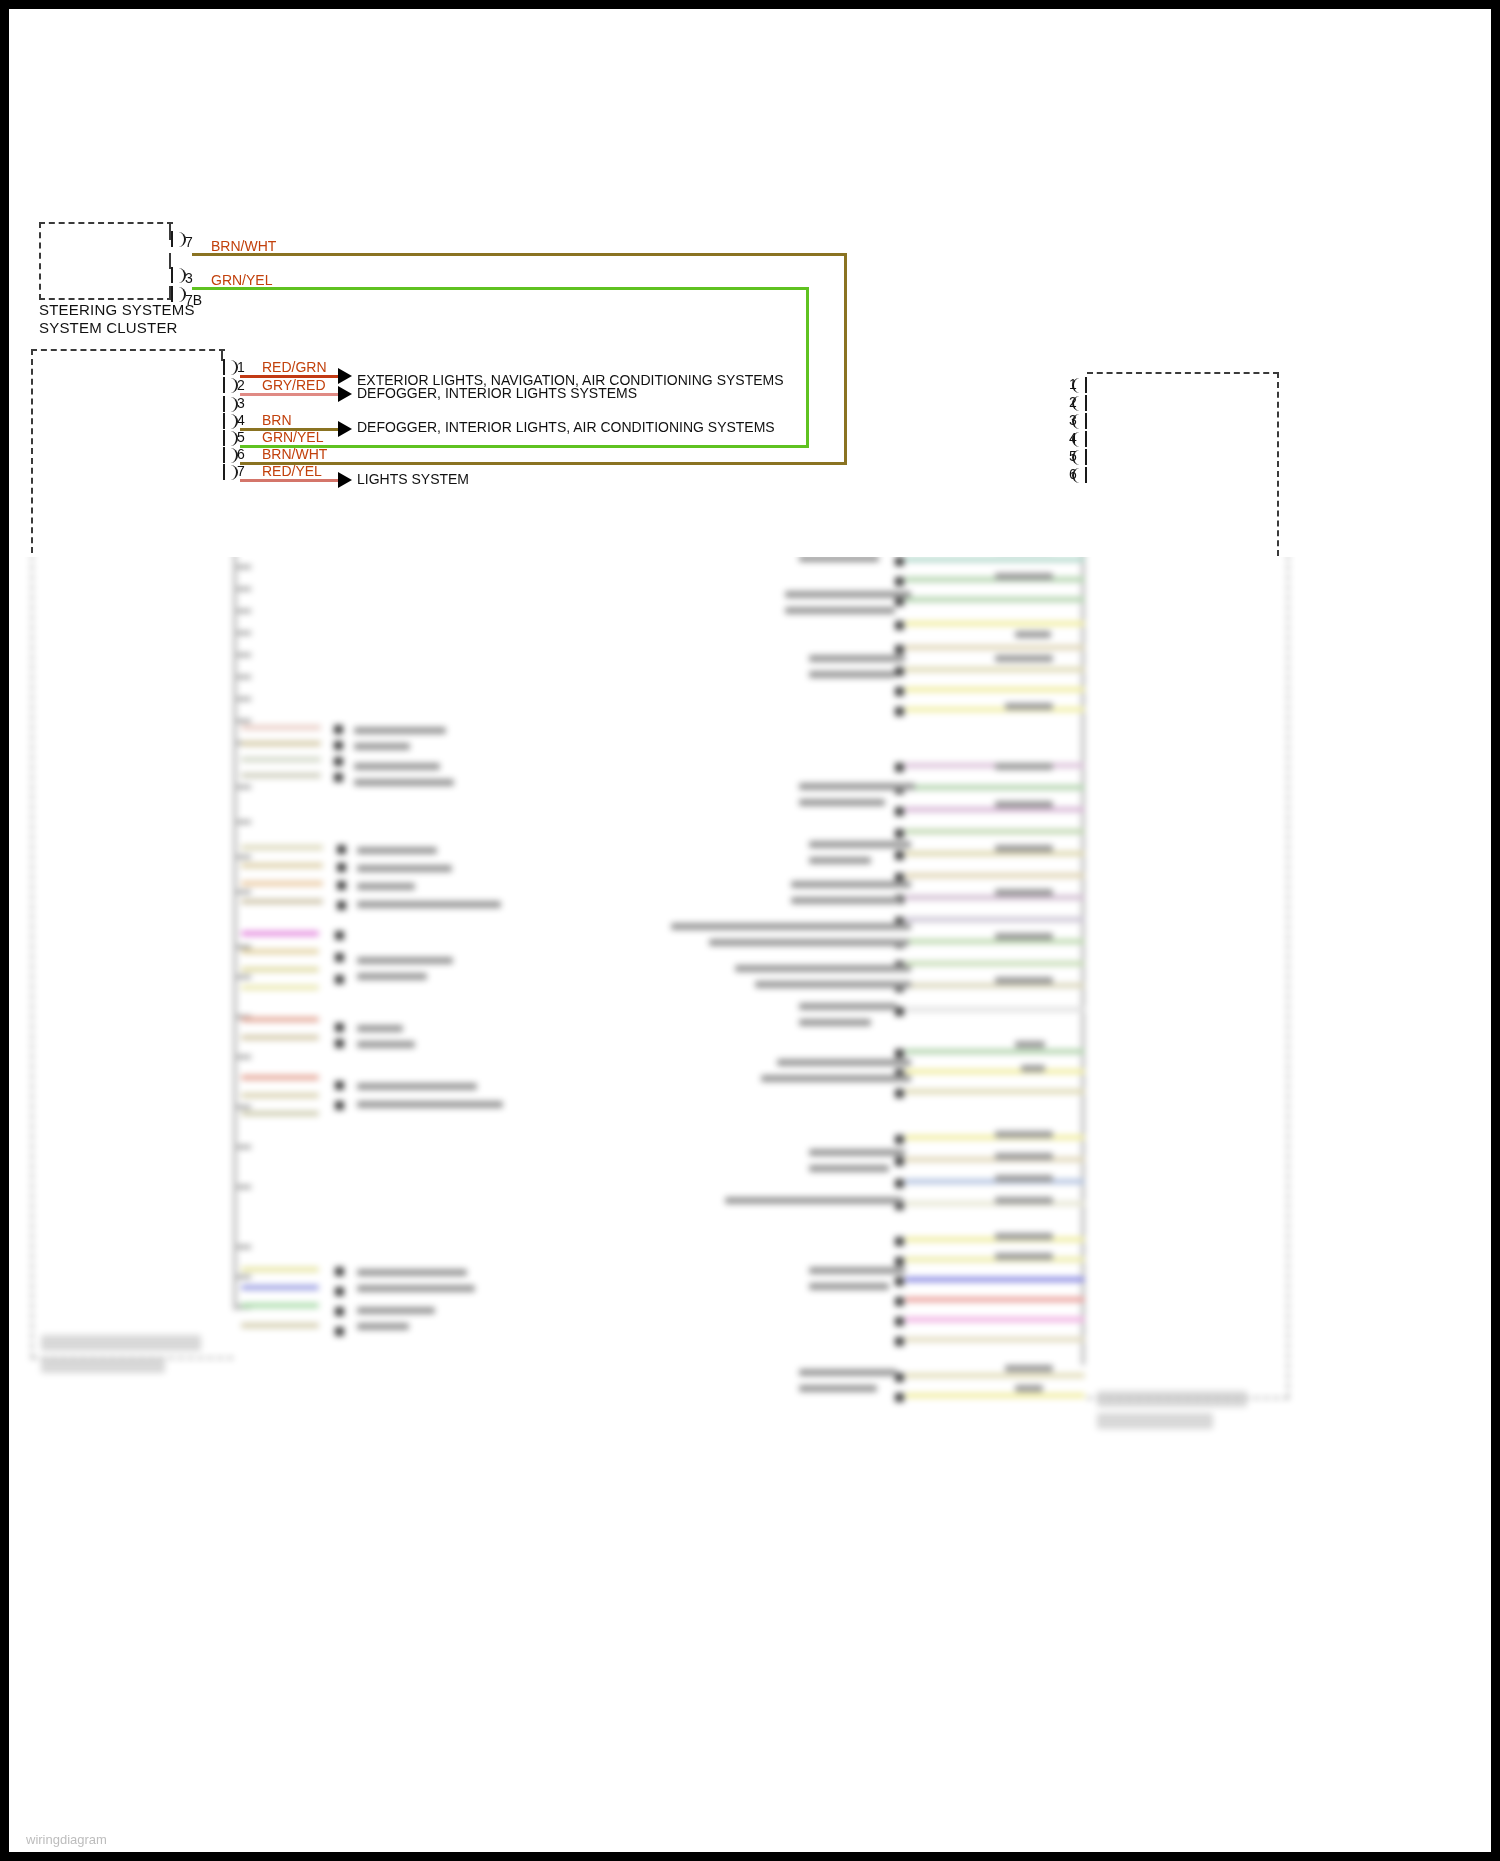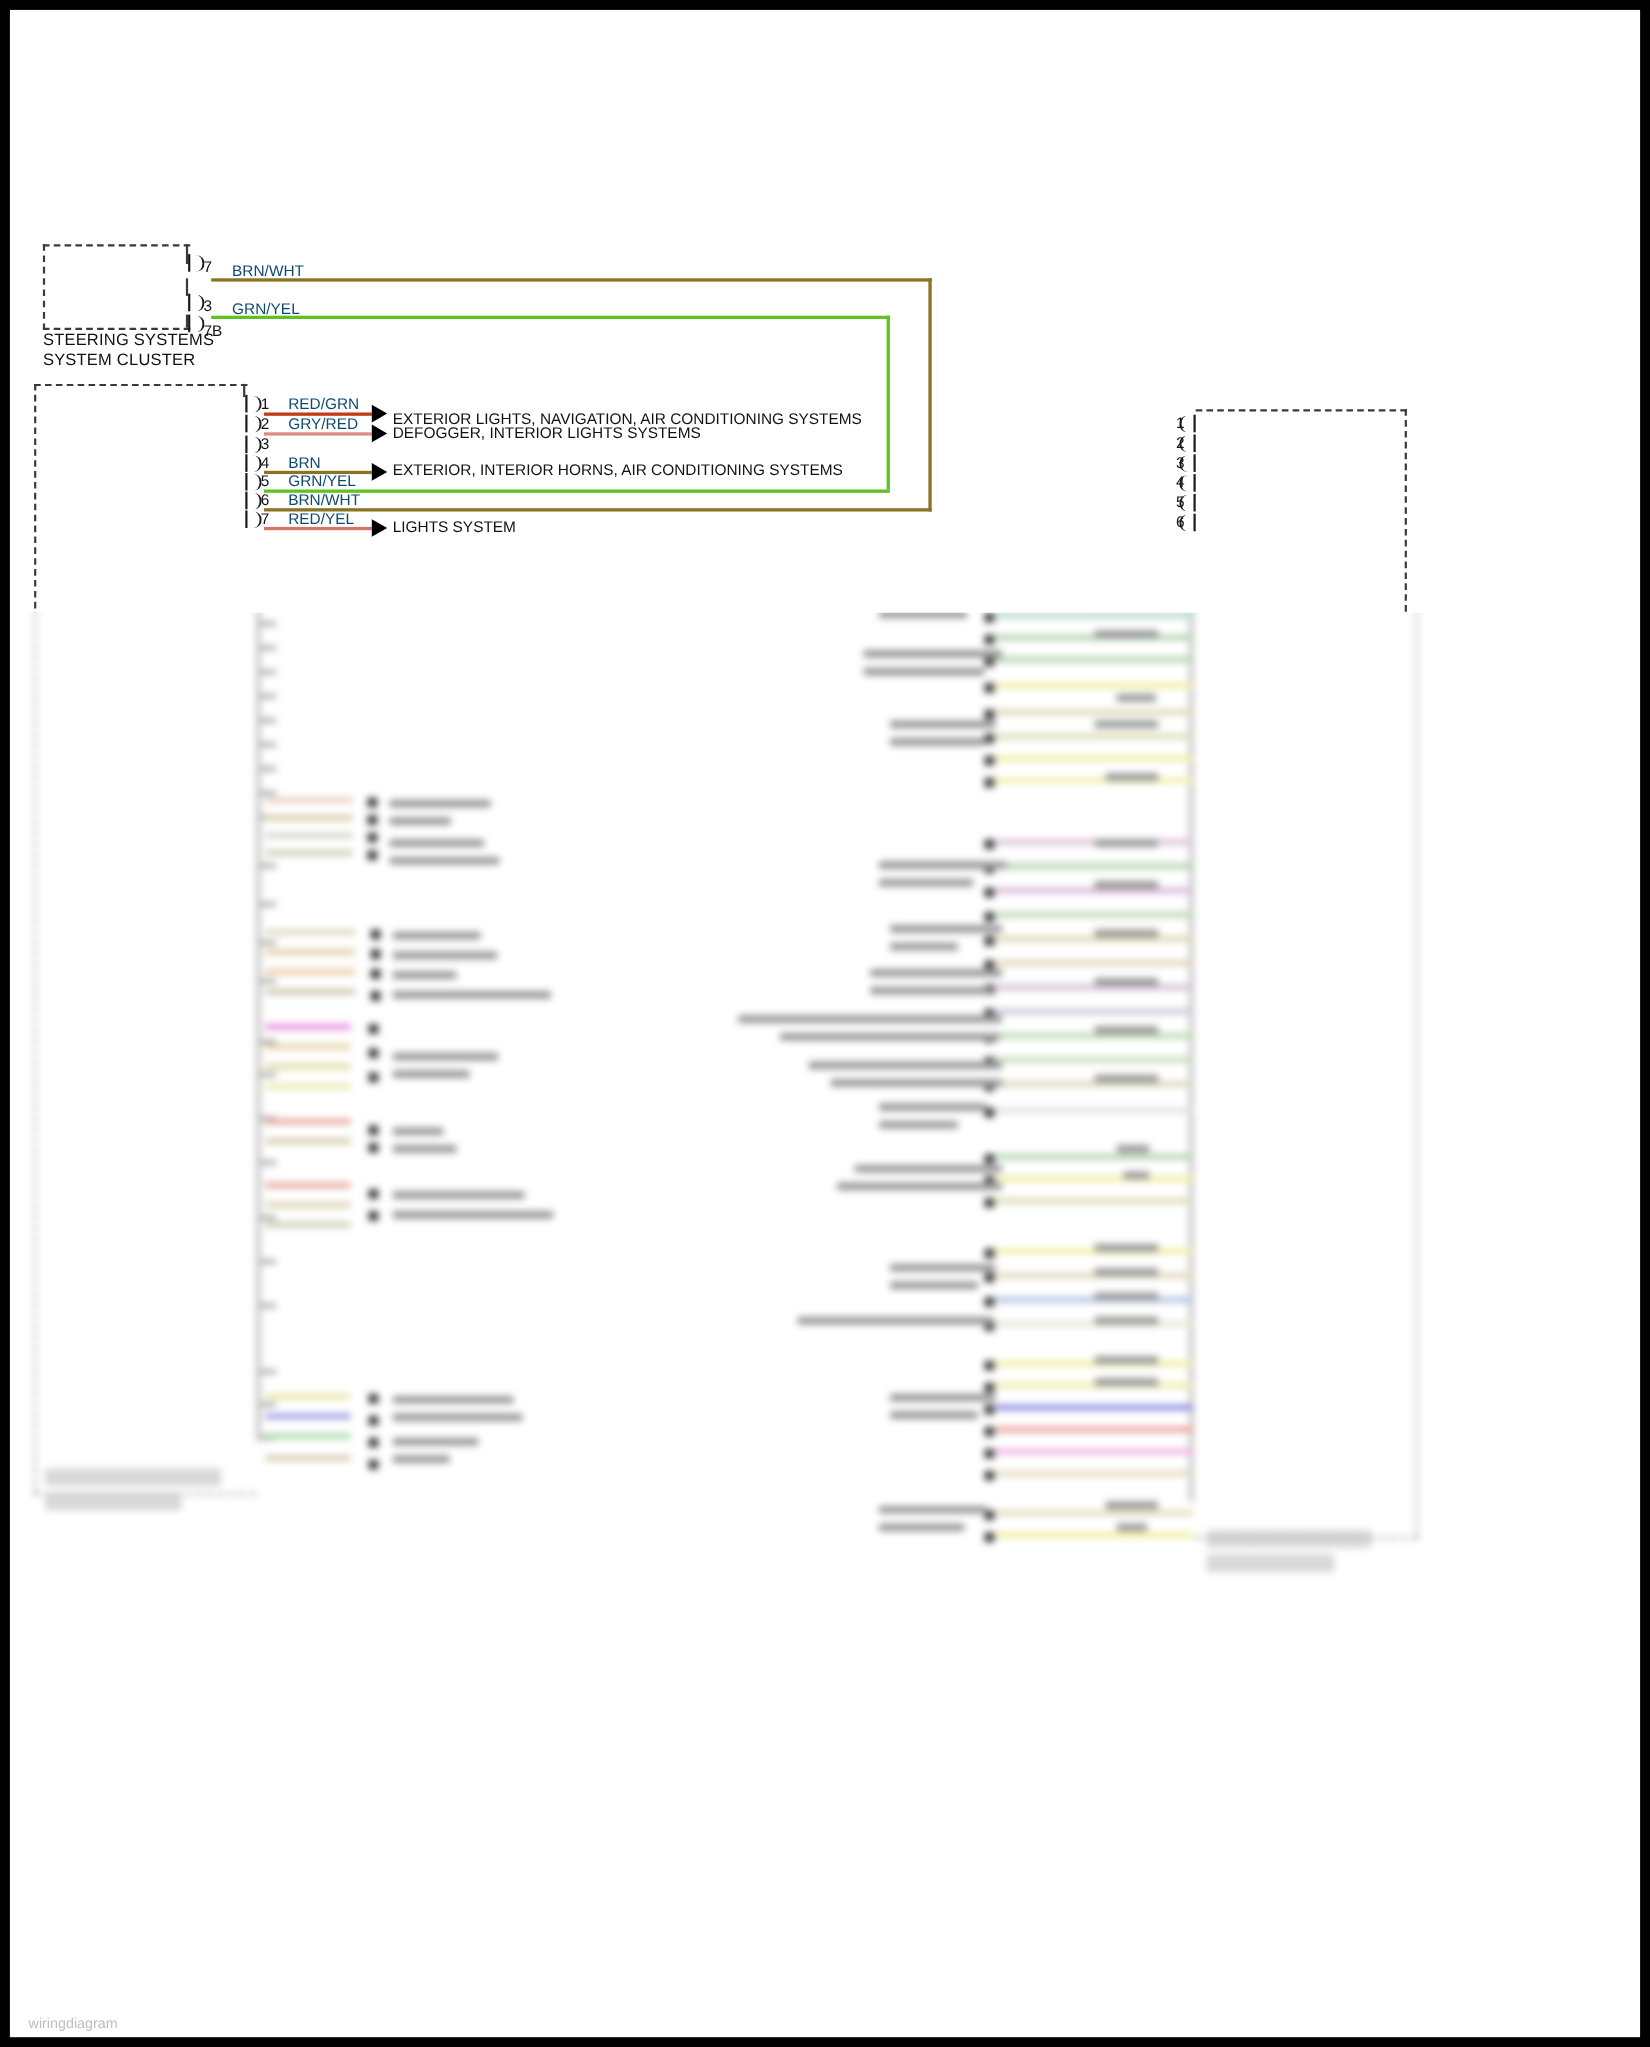--- a/index.html
+++ b/index.html
@@ -59,21 +59,21 @@
   
   .pin.mirror{transform:scaleX(-1);}
 
   .pin-num{
     position:absolute;
     font-size:14px;color:#111;line-height:14px;
   }
 
   .wire-name{
     position:absolute;
-    font-size:14px;color:#0c4a6e;line-height:14px;white-space:pre;
+    font-size:14px;color:#c2410c;line-height:14px;white-space:pre;
   }
 
   .wire{
     position:absolute;
     height:3px;
   }
 
   .dest{
     position:absolute;
     font-size:14px;color:#111;line-height:15px;white-space:pre;
@@ -441,21 +441,21 @@
     <div class="pin-num" style="left:228px;top:387px;">3</div>
 
     <div class="pin" style="left:214px;top:404px;">
       <div class="bar"></div>
         <div class="curve"></div>
     </div>
     <div class="pin-num" style="left:228px;top:404px;">4</div>
     <div class="wire-name" style="left:253px;top:404px;">BRN</div>
     <div class="wire" style="left:231px;top:419px;width:98px;background:#8a7322;"></div>
     <div class="arrow" style="left:329px;top:412px;"></div>
-    <div class="dest" style="left:348px;top:411px;">EXTERIOR, INTERIOR HORNS, AIR CONDITIONING SYSTEMS</div>
+    <div class="dest" style="left:348px;top:411px;">DEFOGGER, INTERIOR LIGHTS, AIR CONDITIONING SYSTEMS</div>
 
     <div class="pin" style="left:214px;top:421px;">
       <div class="bar"></div>
         <div class="curve"></div>
     </div>
     <div class="pin-num" style="left:228px;top:421px;">5</div>
     <div class="wire-name" style="left:253px;top:421px;">GRN/YEL</div>
     <div class="wire" style="left:231px;top:436px;width:569px;background:#5fc220;"></div>
 
     <div class="pin" style="left:214px;top:438px;">

